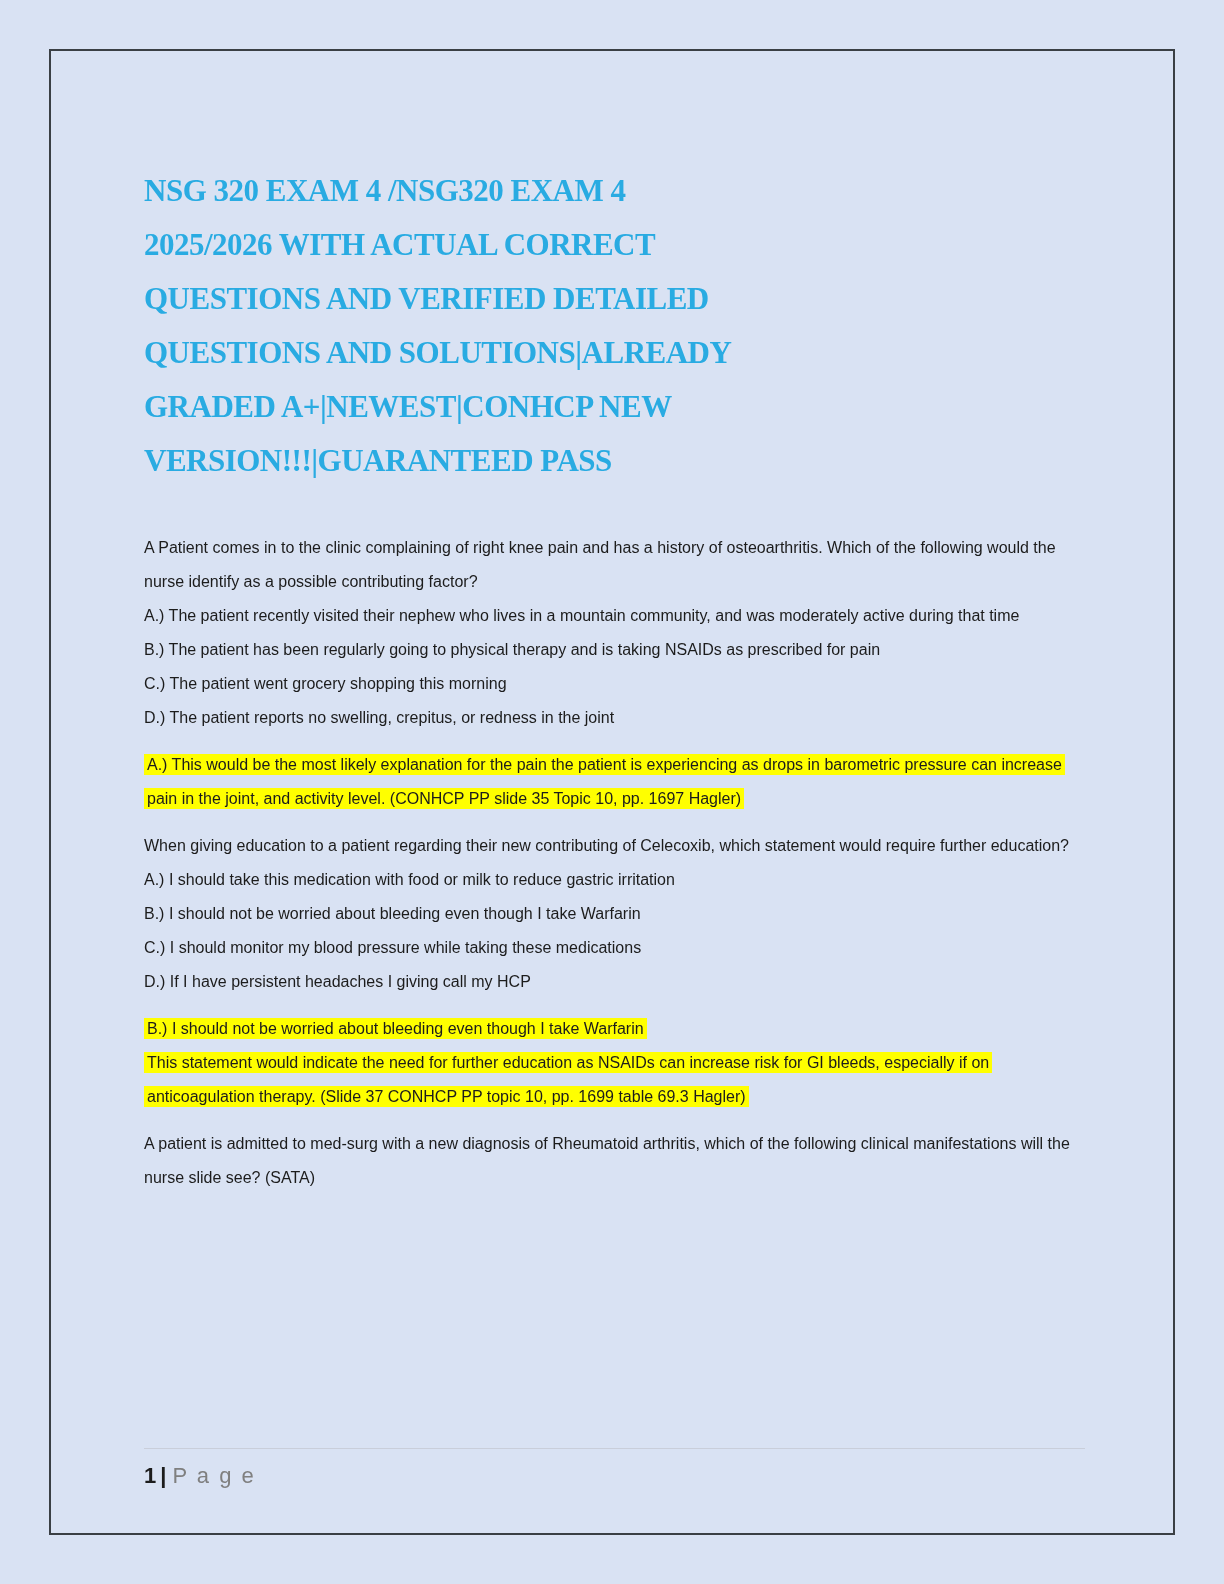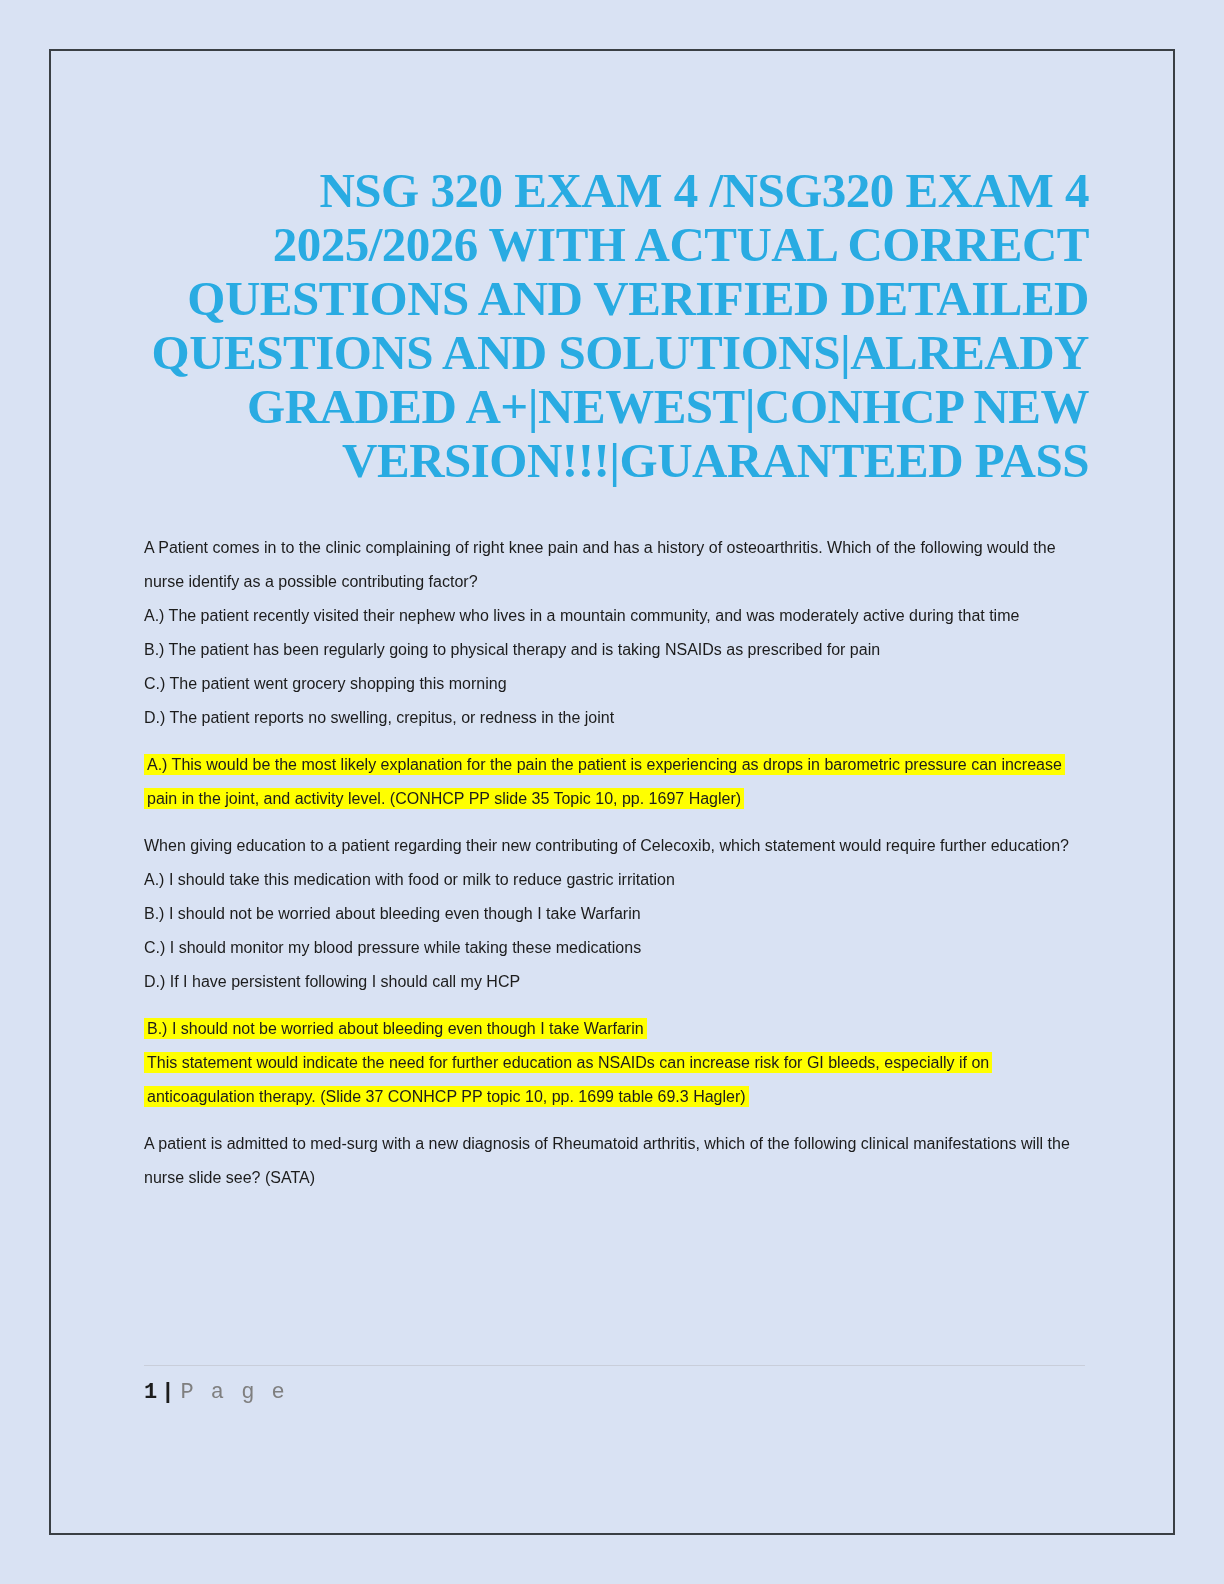--- a/index.html
+++ b/index.html
@@ -18,24 +18,24 @@
     width: 1122px;
     height: 1482px;
     border: 2px solid #3a3f44;
     box-sizing: content-box;
   }
   .inner {
     padding: 113px 84px 0 93px;
   }
   .title {
     margin: 0;
-    text-align: right;
+    text-align: left;
     font-family: "Liberation Serif", "DejaVu Serif", serif;
     font-weight: bold;
-    font-size: 49px;
+    font-size: 31px;
     line-height: 54px;
     color: #29abe2;
     letter-spacing: -0.5px;
   }
   .body-text {
     margin-top: 43px;
     font-size: 16px;
     line-height: 34px;
     color: #1c1c1c;
     width: 949px;
@@ -45,22 +45,21 @@
   .hl {
     background: #ffff00;
     padding: 2px 3px;
     -webkit-box-decoration-break: clone;
     box-decoration-break: clone;
   }
   .footer {
     position: absolute;
     left: 93px;
     right: 88px;
-    top: 1314px;
-    font-family: Liberation Mono, monospace;
+    top: 1397px;
   }
   .footer-rule {
     border-top: 1px solid #c9ceda;
     height: 0;
   }
   .footer-text {
     margin: 14px 0 0 0;
     font-size: 22px;
     color: #808080;
   }
@@ -105,21 +104,21 @@
 
       <div class="block">
         <div class="pline"><span class="hl">A.) This would be the most likely explanation for the pain the patient is experiencing as drops in barometric pressure can increase pain in the joint, and activity level. (CONHCP PP slide 35 Topic 10, pp. 1697 Hagler)</span></div>
       </div>
 
       <div class="block">
         <div class="pline">When giving education to a patient regarding their new contributing of Celecoxib, which statement would require further education?</div>
         <div class="pline">A.) I should take this medication with food or milk to reduce gastric irritation</div>
         <div class="pline">B.) I should not be worried about bleeding even though I take Warfarin</div>
         <div class="pline">C.) I should monitor my blood pressure while taking these medications</div>
-        <div class="pline">D.) If I have persistent following I should call my HCP</div>
+        <div class="pline">D.) If I have persistent headaches I giving call my HCP</div>
       </div>
 
       <div class="block">
         <div class="pline"><span class="hl">B.) I should not be worried about bleeding even though I take Warfarin</span></div>
         <div class="pline"><span class="hl">This statement would indicate the need for further education as NSAIDs can increase risk for GI bleeds, especially if on anticoagulation therapy. (Slide 37 CONHCP PP topic 10, pp. 1699 table 69.3 Hagler)</span></div>
       </div>
 
       <div class="block">
         <div class="pline">A patient is admitted to med-surg with a new diagnosis of Rheumatoid arthritis, which of the following clinical manifestations will the nurse slide see? (SATA)</div>
       </div>

